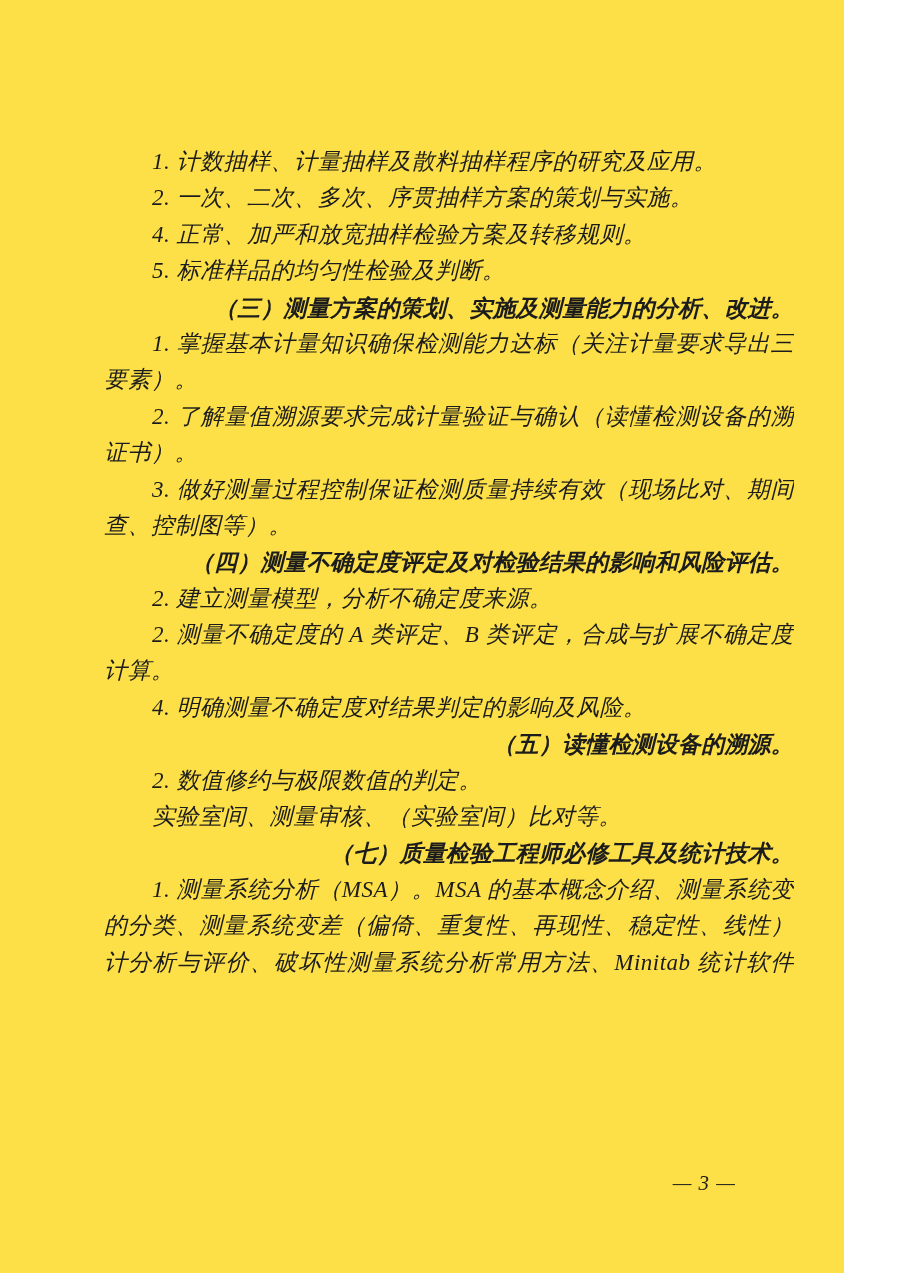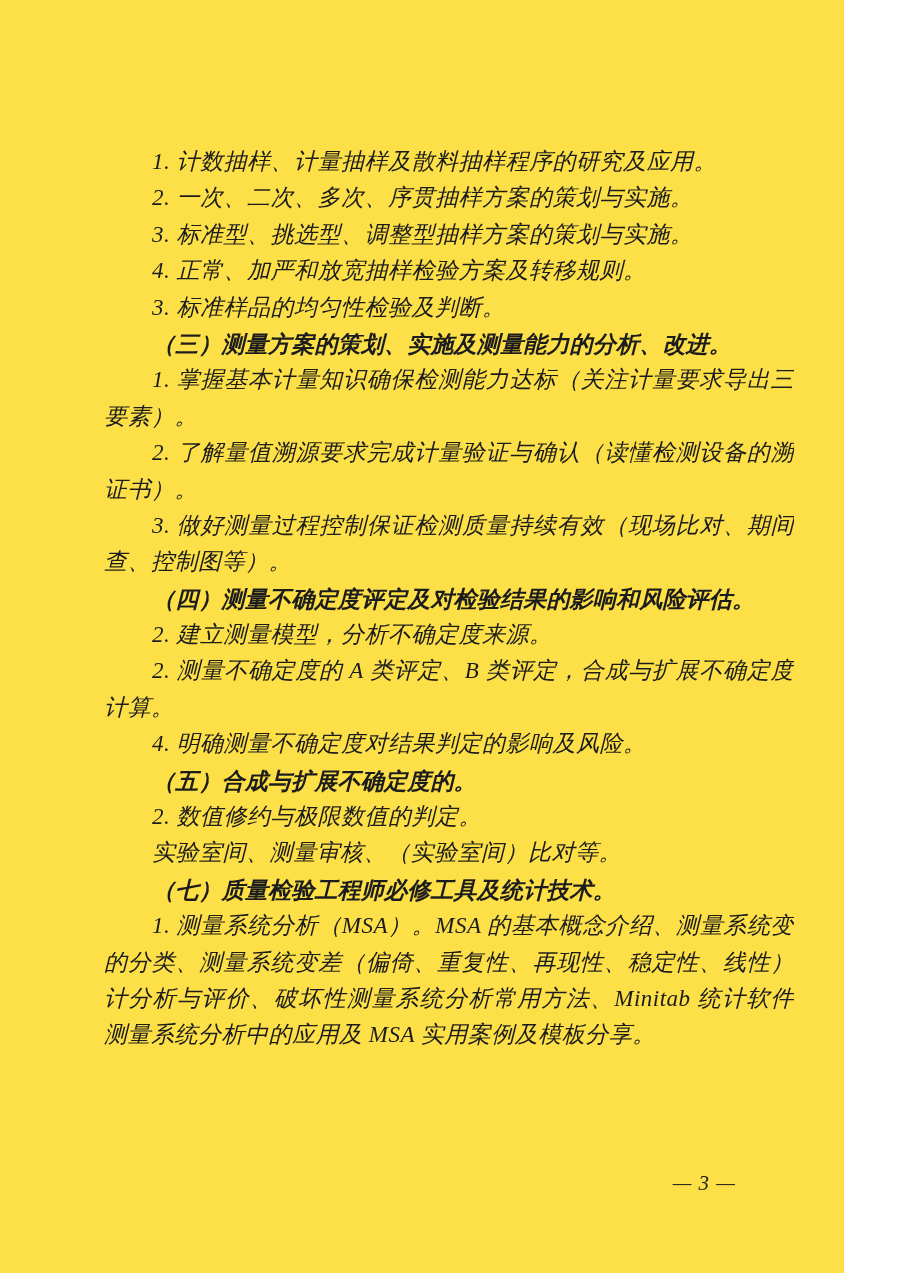--- a/index.html
+++ b/index.html
@@ -37,57 +37,56 @@
     text-align-last: justify;
     overflow: hidden;
   }
   .line.indent {
     padding-left: 48px;
   }
   .line.heading {
     font-weight: 700;
     font-family: "Liberation Sans", "DejaVu Sans", sans-serif;
     letter-spacing: 0.2px;
+    text-align: right;
   }
   .page-number {
     position: absolute;
     top: 1168px;
     right: 108px;
     font-size: 21px;
     line-height: 30px;
     color: #1c1c1c;
     letter-spacing: 1px;
     font-family: "Liberation Serif", "DejaVu Serif", serif;
   }
 </style>
 </head>
 <body>
 
 <div class="page">
   <div class="content">
       <div class="line indent">1. 计数抽样、计量抽样及散料抽样程序的研究及应用。</div>
       <div class="line indent">2. 一次、二次、多次、序贯抽样方案的策划与实施。</div>
-      <div class="line indent">3. 标准型、挑选型、调整型抽样方案的策划与实施。</div>
       <div class="line indent">4. 正常、加严和放宽抽样检验方案及转移规则。</div>
-      <div class="line indent">3. 标准样品的均匀性检验及判断。</div>
+      <div class="line indent">5. 标准样品的均匀性检验及判断。</div>
       <div class="line heading indent">（三）测量方案的策划、实施及测量能力的分析、改进。</div>
       <div class="line indent fill">1. 掌握基本计量知识确保检测能力达标（关注计量要求导出三</div>
       <div class="line">要素）。</div>
       <div class="line indent fill">2. 了解量值溯源要求完成计量验证与确认（读懂检测设备的溯源</div>
       <div class="line">证书）。</div>
       <div class="line indent fill">3. 做好测量过程控制保证检测质量持续有效（现场比对、期间核</div>
       <div class="line">查、控制图等）。</div>
       <div class="line heading indent">（四）测量不确定度评定及对检验结果的影响和风险评估。</div>
       <div class="line indent">2. 建立测量模型，分析不确定度来源。</div>
       <div class="line indent fill">2. 测量不确定度的 A 类评定、B 类评定，合成与扩展不确定度的</div>
       <div class="line">计算。</div>
       <div class="line indent">4. 明确测量不确定度对结果判定的影响及风险。</div>
-      <div class="line heading indent">（五）合成与扩展不确定度的。</div>
+      <div class="line heading indent">（五）读懂检测设备的溯源。</div>
       <div class="line indent">2. 数值修约与极限数值的判定。</div>
       <div class="line indent">实验室间、测量审核、（实验室间）比对等。</div>
       <div class="line heading indent">（七）质量检验工程师必修工具及统计技术。</div>
       <div class="line indent fill">1. 测量系统分析（MSA）。MSA 的基本概念介绍、测量系统变差</div>
       <div class="line fill">的分类、测量系统变差（偏倚、重复性、再现性、稳定性、线性）统</div>
       <div class="line fill">计分析与评价、破坏性测量系统分析常用方法、Minitab 统计软件在</div>
-      <div class="line">测量系统分析中的应用及 MSA 实用案例及模板分享。</div>
     </div>
   <div class="page-number">— 3 —</div>
 </div>
 
 </body></html>

